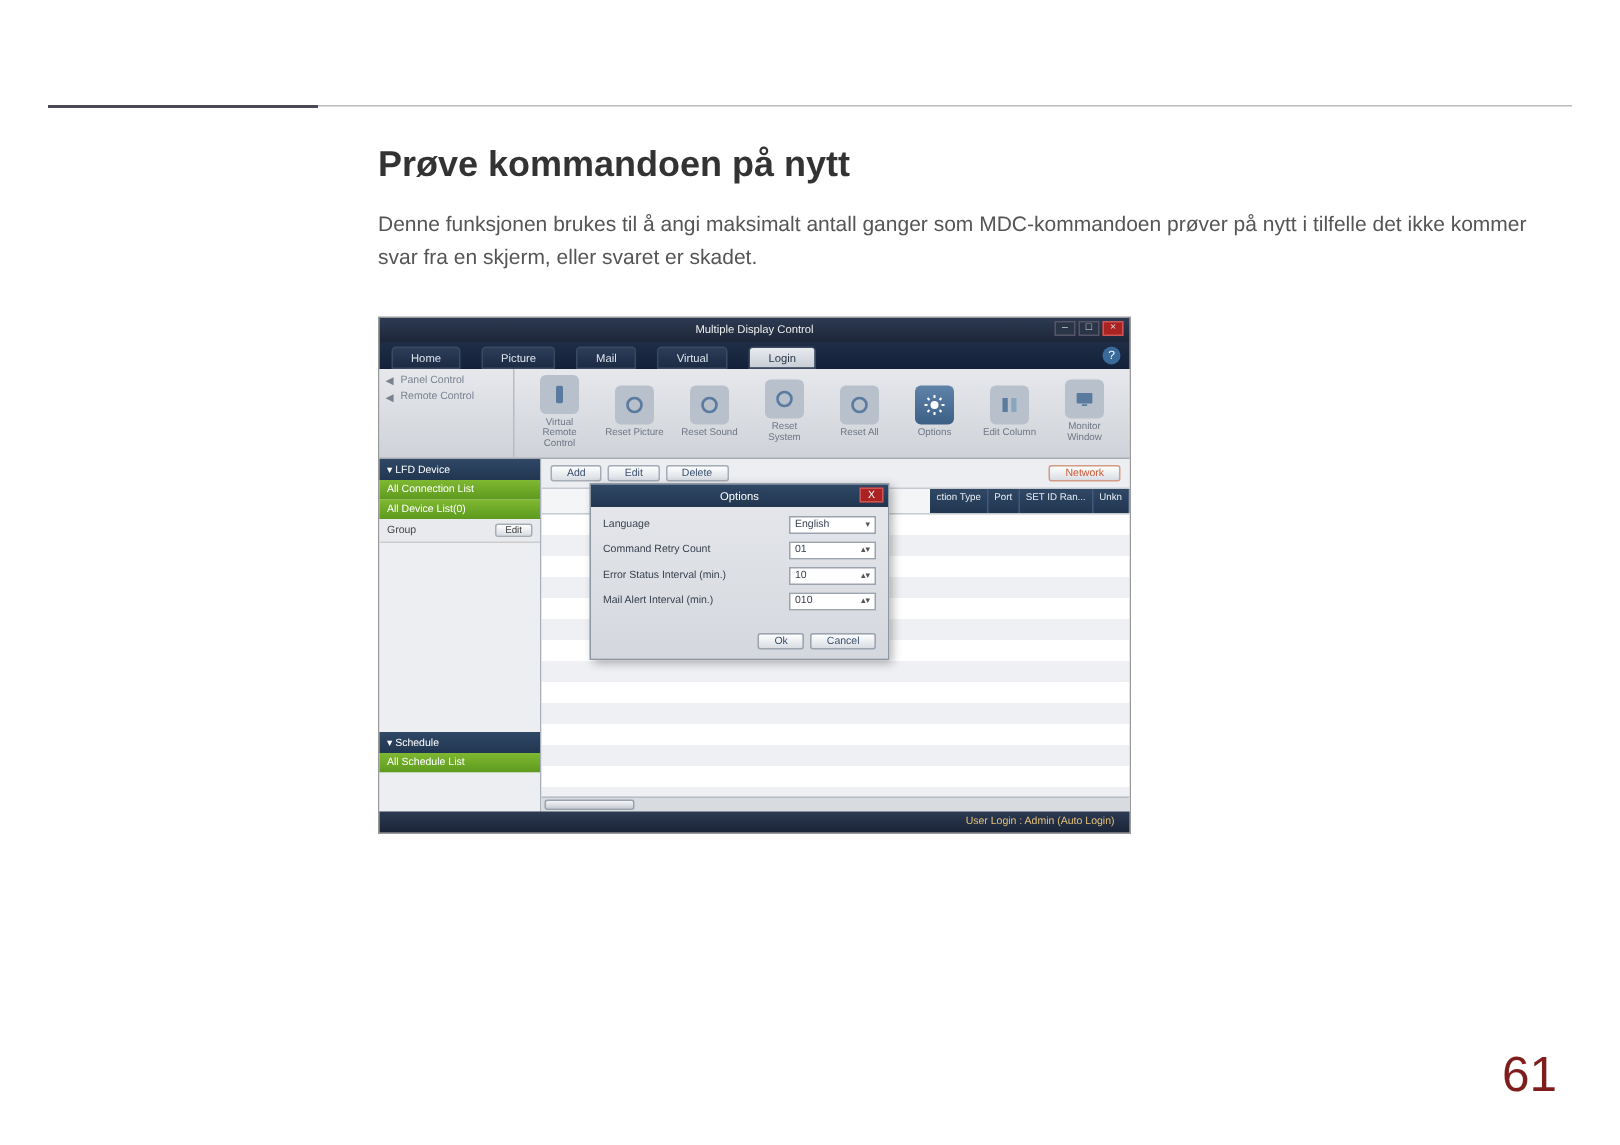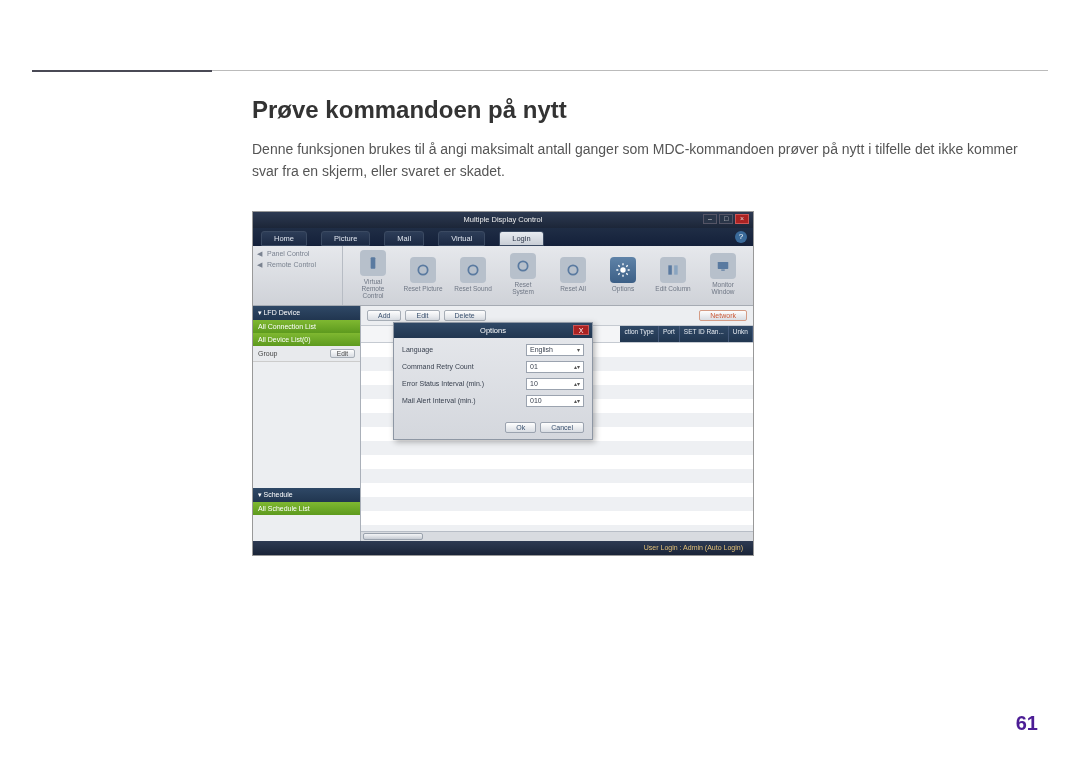--- a/index.html
+++ b/index.html
@@ -42,23 +42,23 @@
   .body-text {
     font-size: 14px;
     color: #555;
     line-height: 1.6;
     margin-bottom: 4px;
   }
   .page-num {
     position: absolute;
     right: 42px;
     bottom: 28px;
-    font-size: 20px;
-    color: #4c1d95;
-    font-weight: 700;
+    font-size: 33px;
+    color: #7f1d1d;
+    font-weight: 400;
   }
 
   
   .app-shot {
     margin-top: 28px;
     width: 502px;
     height: 345px;
     background: linear-gradient(#d7d9dc, #cfd1d4);
     border: 1px solid #999;
     position: relative;

